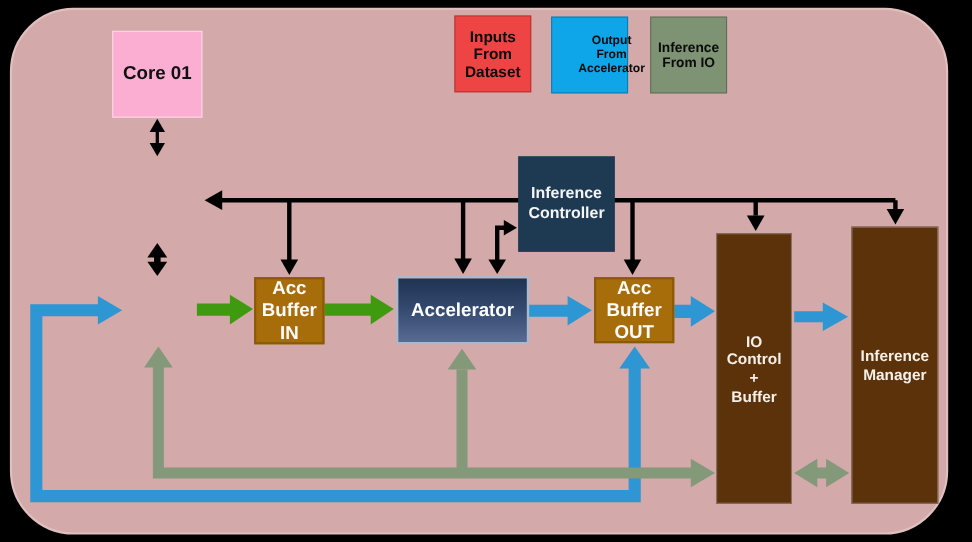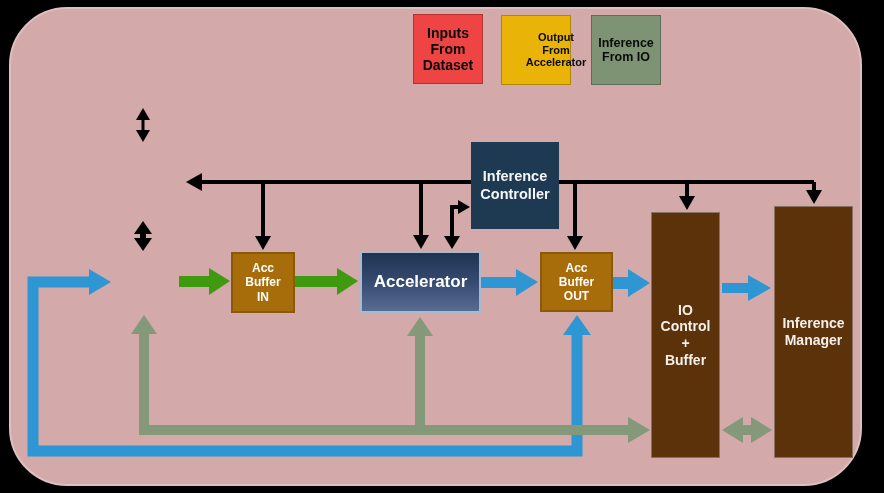--- a/index.html
+++ b/index.html
@@ -10,21 +10,21 @@
     background: var(--panel); border:2px solid #e0bfbf; border-radius:58px;
   }
   #arrows { position:absolute; left:0; top:0; z-index:1; }
   .node {
     position:absolute; z-index:2; display:flex; align-items:center; justify-content:center;
     text-align:center; font-weight:bold; white-space:pre-line; line-height:1.18;
     box-sizing:border-box;
   }
   .node-core { background:var(--core_fill); border:1px solid #f9d9e7; color:#101010; font-size:17px; }
   .node-dma  { background:var(--dma_fill);  border:2px solid #f2cbad; color:#101010; font-size:18px; }
-  .node-buf  { background:var(--buffer_fill); border:2px solid #8a5a08; color:#fdfdfd; font-size:12px; }
+  .node-buf  { background:var(--buffer_fill); border:2px solid #8a5a08; color:#fdfdfd; font-size:17px; }
   .node-accel{ background:linear-gradient(180deg, var(--accelerator_top) 0%, #33486d 45%, var(--accelerator_bottom) 100%);
                border:2px solid #a9bacf; color:#ffffff; font-size:17px; }
   .node-ctrl { background:var(--controller_fill); color:#f5f5f5; font-size:14.5px; }
   .node-brown{ background:var(--io_fill); border:1px solid #8a7163; color:#f5f0ea; font-size:14px; }
   .legend-box{
     position:absolute; z-index:2; display:flex; align-items:center; justify-content:center;
     text-align:center; font-weight:bold; white-space:pre-line; line-height:1.15;
     color:#0a0a0a; box-sizing:border-box; border:1px solid rgba(0,0,0,0.25);
   }
   #legend-inputs      { left:413px; top:14px; width:70px; height:70px; font-size:14px; }
@@ -127,26 +127,27 @@
     <g>
       <path class="s-line" stroke-width="10" d="M740,430 H754"></path>
       <polygon class="s-fill" points="722,430 743,417 743,443"></polygon>
       <polygon class="s-fill" points="772,430 751,417 751,443"></polygon>
     </g>
   </svg>
 
   <div id="legend-inputs" class="legend-box" style="background-color: #ef4444;">Inputs
 From
 Dataset</div>
-  <div id="legend-output" class="legend-box" style="background-color: #eab308; padding-left: 40px;">Output
+  <div id="legend-output" class="legend-box" style="background-color: #0ea5e9; padding-left: 40px;">Output
 From
 Accelerator</div>
   <div id="legend-inference" class="legend-box" style="background-color: rgb(126, 147, 115);">Inference
 From IO</div>
 
+  <div id="core01" class="node node-core">Core 01</div>
   <div id="bufin" class="node node-buf">Acc
 Buffer
 IN</div>
   <div id="accel" class="node node-accel">Accelerator</div>
   <div id="bufout" class="node node-buf">Acc
 Buffer
 OUT</div>
   <div id="ctrl" class="node node-ctrl">Inference
 Controller</div>
   <div id="io" class="node node-brown">IO

